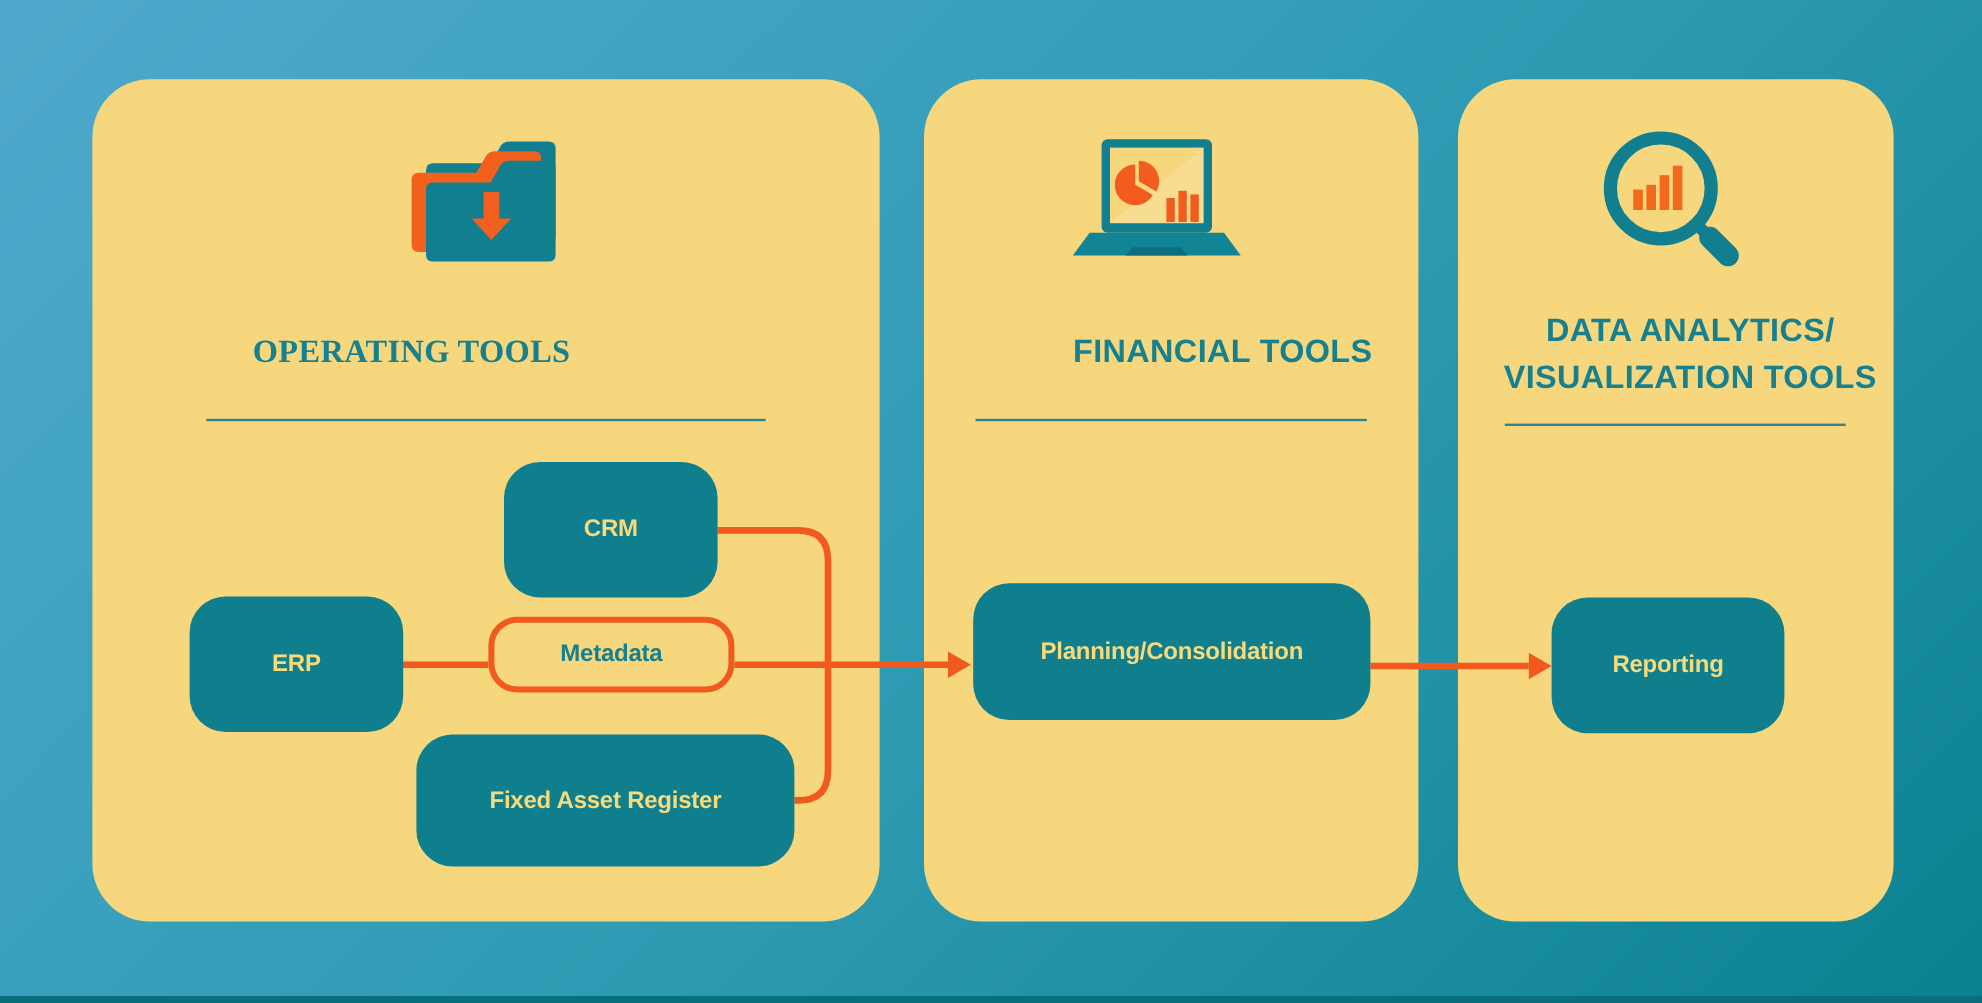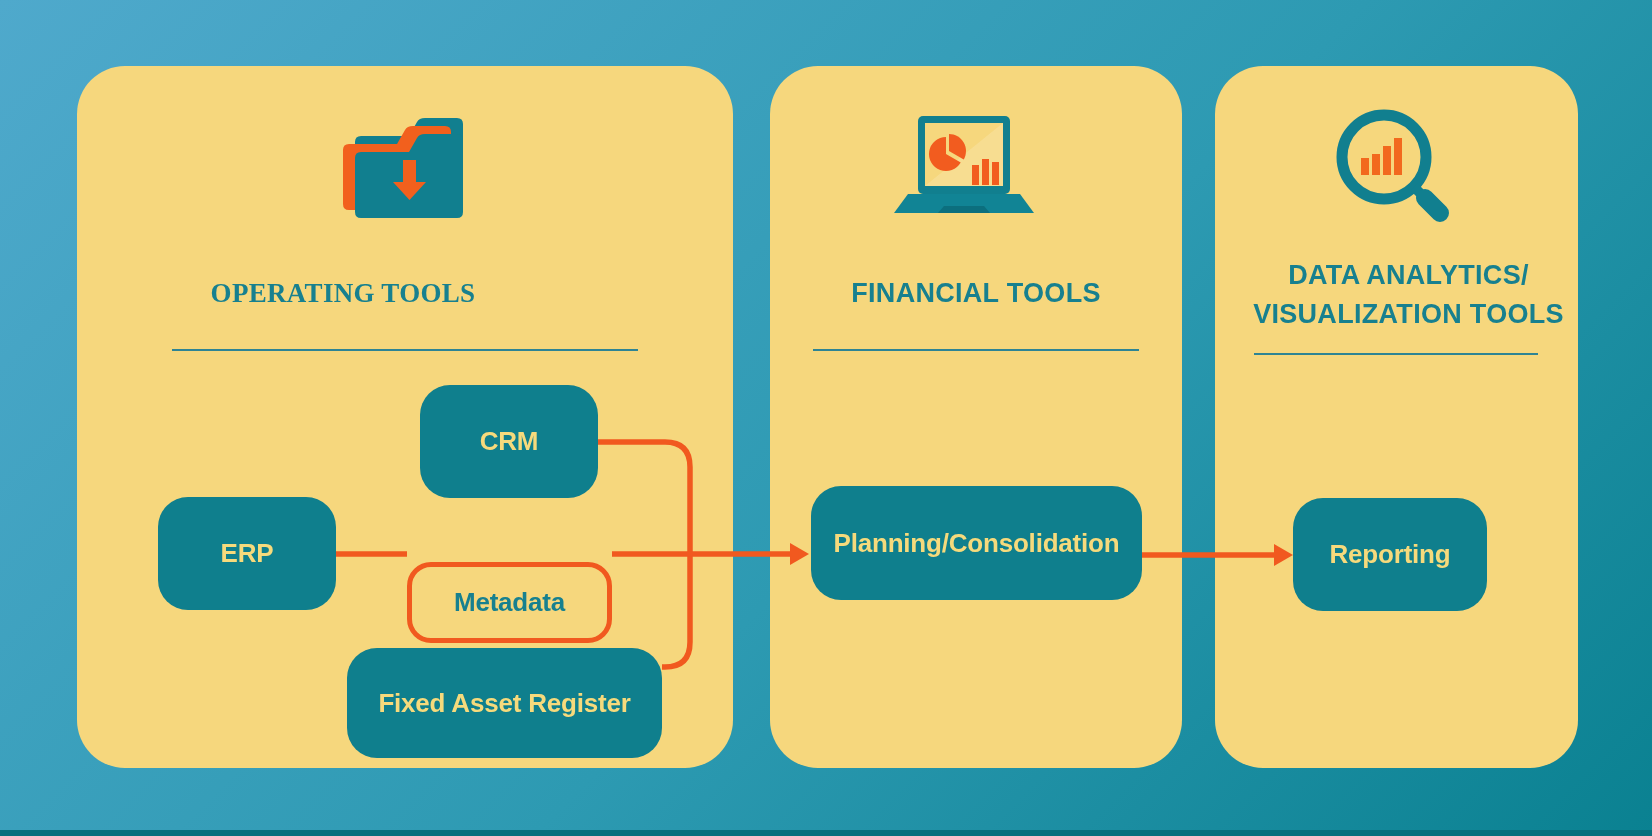--- a/index.html
+++ b/index.html
@@ -16,40 +16,39 @@
   .bottom-edge{position:absolute;left:0;bottom:0;width:100%;height:6px;background:var(--edge);}
   .panel{position:absolute;top:66px;height:702px;background:var(--panel);border-radius:48px;z-index:1;}
   .panel-1{left:77px;width:656px;}
   .panel-2{left:770px;width:412px;}
   .panel-3{left:1215px;width:363px;}
   .heading{
     position:absolute;text-align:center;color:var(--heading);
     font-size:27px;font-weight:700;letter-spacing:.3px;line-height:39px;z-index:3;
   }
   .h1{left:77px;top:276px;width:532px;line-height:34px;font-family:Liberation Serif, serif;}
-  .h2{left:770px;top:276px;width:412px;line-height:34px;}
+  .h2{left:770px;top:276px;width:412px;line-height:34px;padding-left:43px;}
   .h3{left:1215px;top:256px;width:363px;margin-left:12px;}
   .underline{position:absolute;height:2px;background:var(--underline);z-index:3;}
   .u1{left:172px;top:349px;width:466px;}
   .u2{left:813px;top:349px;width:326px;}
   .u3{left:1254px;top:353px;width:284px;}
   .node{
     position:absolute;display:flex;align-items:center;justify-content:center;
     background:var(--box);color:var(--label);border-radius:30px;
-    font-size:26px;font-weight:700;letter-spacing:-.2px;z-index:3;
+    font-size:20px;font-weight:700;letter-spacing:-.2px;z-index:3;
   }
   .node-crm{left:420px;top:385px;width:178px;height:113px;}
   .node-erp{left:110px;top:497px;width:178px;height:113px;margin-left:48px;}
   .node-metadata{
-    left:407px;top:514px;width:205px;height:81px;border-radius:24px;
+    left:407px;top:514px;width:205px;height:63px;border-radius:24px;
     background:var(--panel);border:5px solid var(--orange);color:var(--heading);
     box-sizing:border-box;
-    margin-top:48px;
   }
-  .node-far{left:347px;top:612px;width:315px;height:110px;margin-top:36px;}
+  .node-far{left:347px;top:612px;width:315px;height:110px;}
   .node-planning{left:811px;top:486px;width:331px;height:114px;}
   .node-reporting{left:1293px;top:498px;width:194px;height:113px;}
   .icon{position:absolute;z-index:3;}
   .connectors{position:absolute;left:0;top:0;z-index:2;}
 </style>
 </head>
 <body>
 
 <div class="canvas">
 

